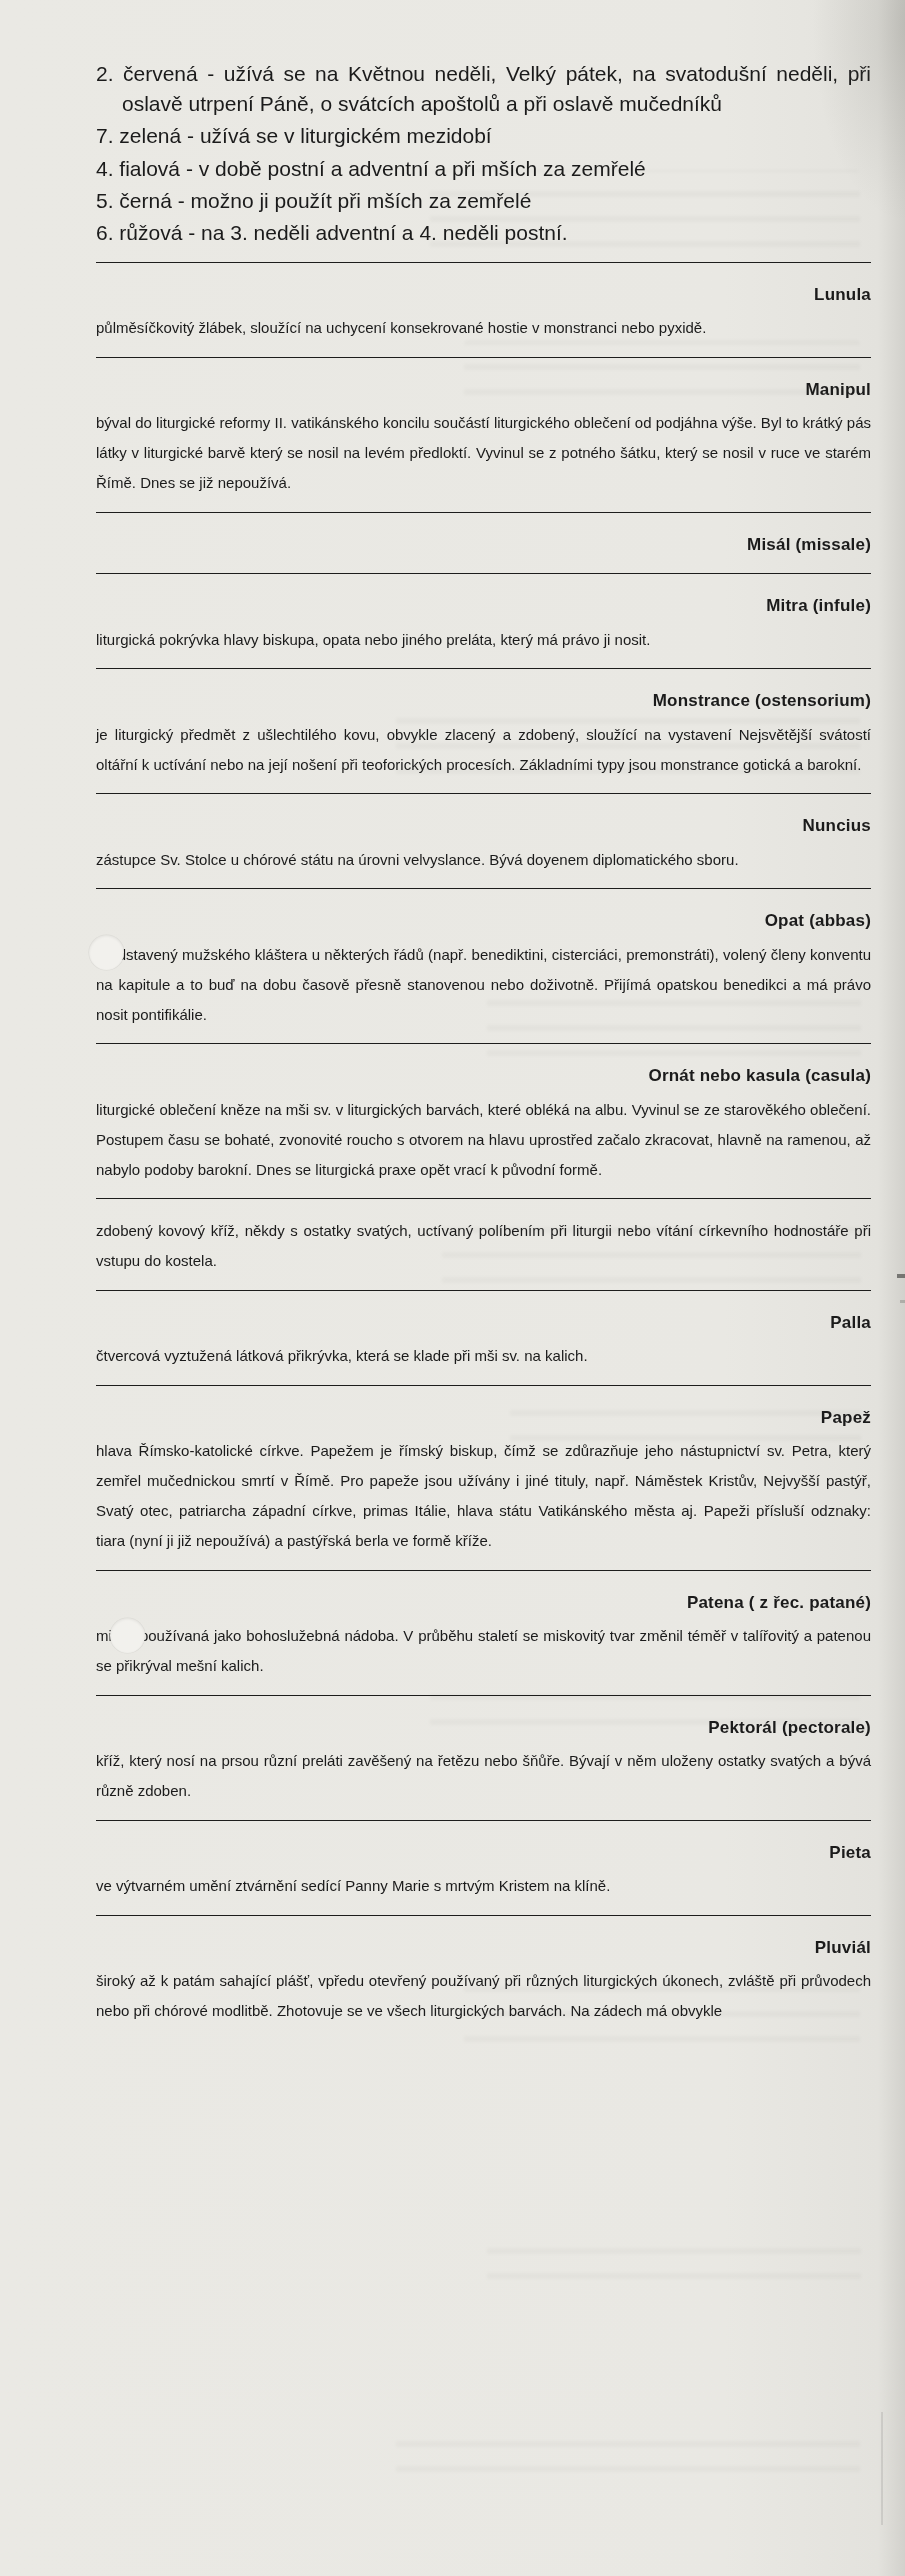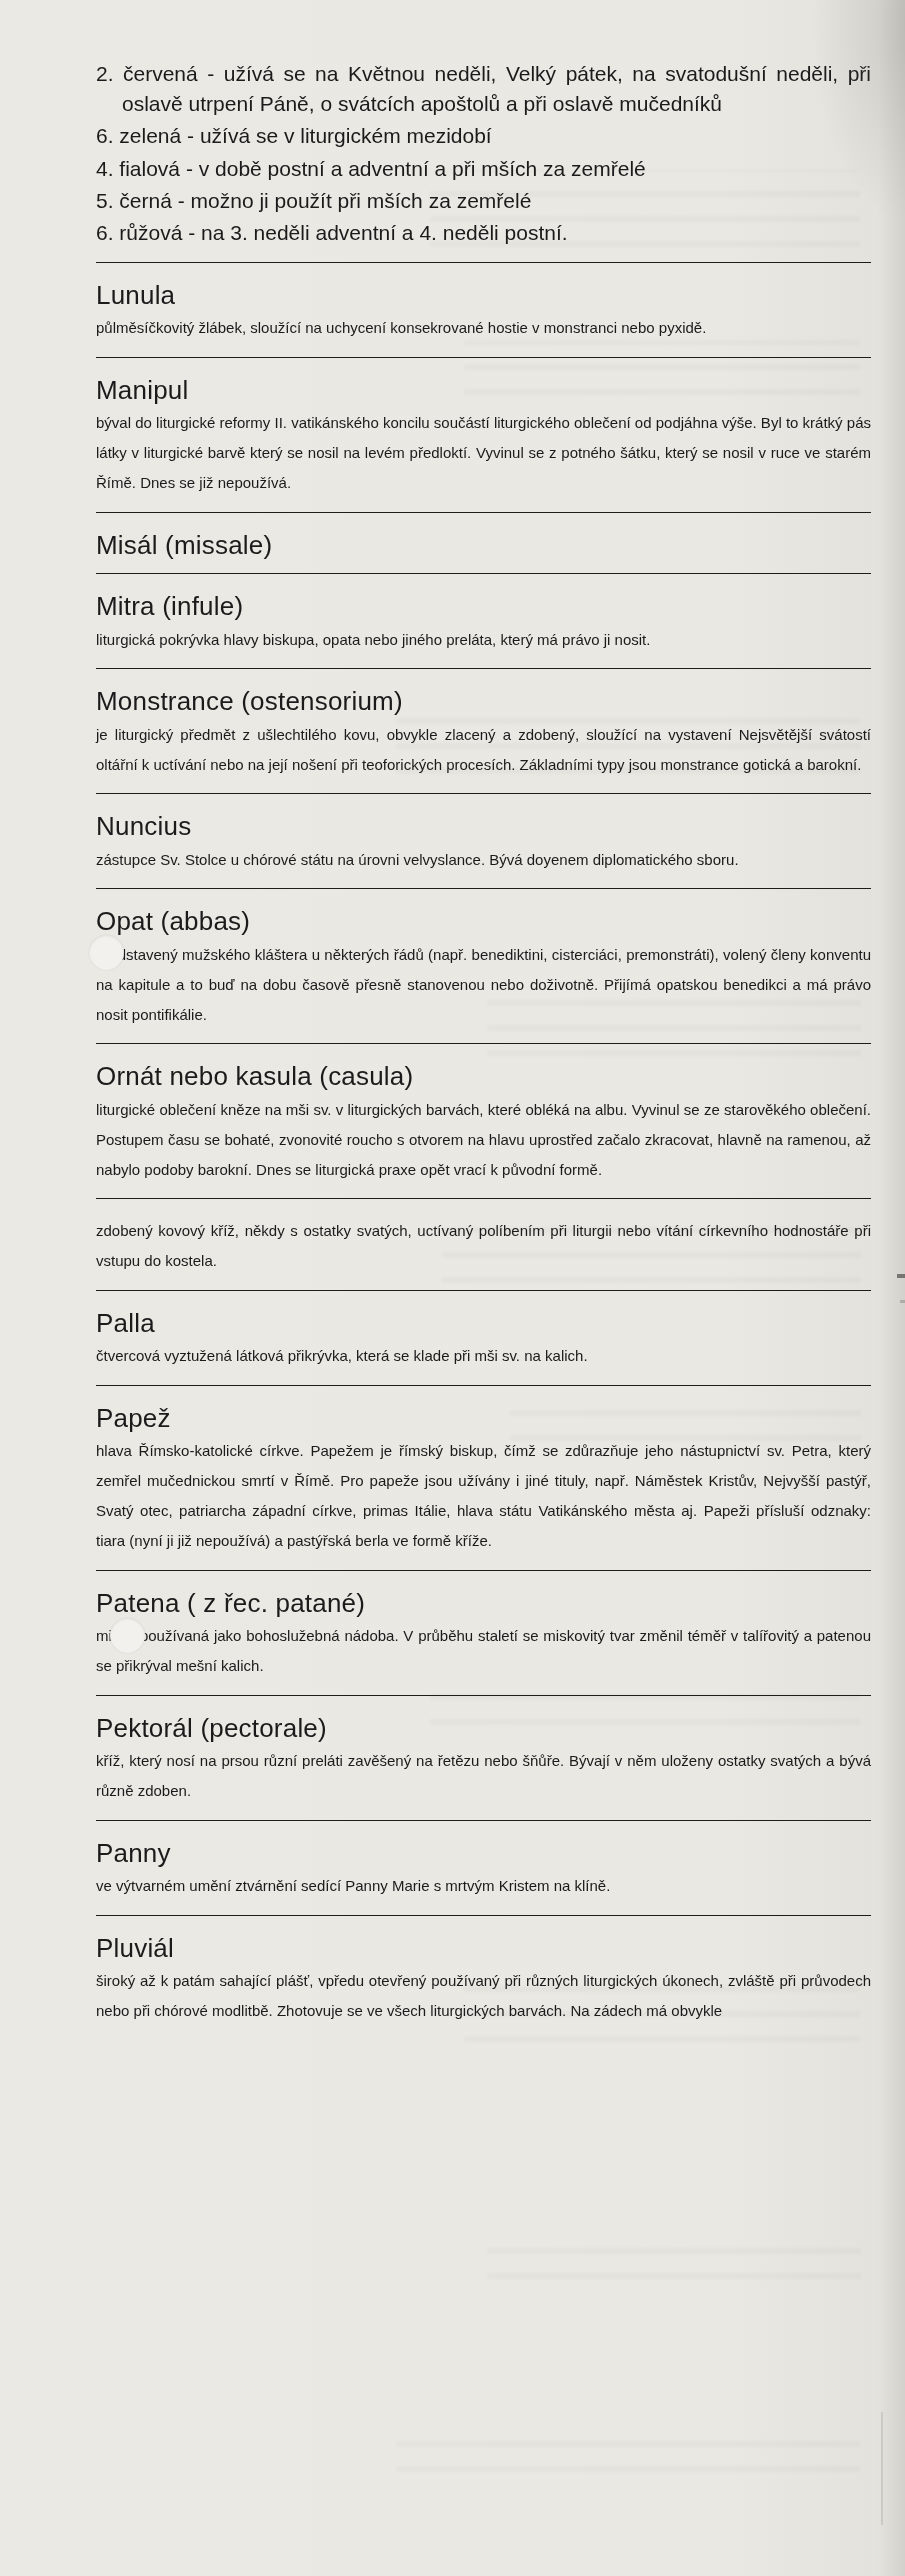--- a/index.html
+++ b/index.html
@@ -39,24 +39,25 @@
   }
 
   
   section.entry {
     margin-top: 13.6px;
     border-top: 1.7px solid #1d1d1c;
     padding-top: 17px;
   }
   section.entry h2 {
     margin: 0 0 3.4px 0;
-    font-size: 26px;
+    font-size: 17px;
     line-height: 30px;
-    font-weight: normal;
+    font-weight: bold;
     letter-spacing: 0.2px;
+    text-align: right;
   }
   section.entry p {
     margin: 0;
     font-size: 15px;
     line-height: 30px;
     text-align: justify;
   }
 
   
   .bleed-layer {
@@ -118,21 +119,21 @@
   <div class="smudge" style="left:430px; top:1676px; width:430px; height:68px;"></div>
   <div class="smudge" style="left:464px; top:1982px; width:396px; height:79px;"></div>
   <div class="smudge" style="left:487px; top:2236px; width:374px; height:62px;"></div>
   <div class="smudge" style="left:396px; top:2429px; width:464px; height:62px;"></div>
 </div>
 
 <div class="page">
 
   <ul class="color-list">
       <li>2. červená - užívá se na Květnou neděli, Velký pátek, na svatodušní neděli, při oslavě utrpení Páně, o svátcích apoštolů a při oslavě mučedníků</li>
-      <li>6. zelená - užívá se v liturgickém mezidobí</li>
+      <li>7. zelená - užívá se v liturgickém mezidobí</li>
       <li>4. fialová - v době postní a adventní a při mších za zemřelé</li>
       <li>5. černá - možno ji použít při mších za zemřelé</li>
       <li>6. růžová - na 3. neděli adventní a 4. neděli postní.</li>
     </ul>
 
   <div>
       <section class="entry">
     <h2>Lunula</h2>
     <p>půlměsíčkovitý žlábek, sloužící na uchycení konsekrované hostie v monstranci nebo pyxidě.</p>
   </section>
@@ -176,21 +177,21 @@
   </section>
       <section class="entry">
     <h2>Patena ( z řec. patané)</h2>
     <p>miska používaná jako bohoslužebná nádoba. V průběhu staletí se miskovitý tvar změnil téměř v talířovitý a patenou se přikrýval mešní kalich.</p>
   </section>
       <section class="entry">
     <h2>Pektorál (pectorale)</h2>
     <p>kříž, který nosí na prsou různí preláti zavěšený na řetězu nebo šňůře. Bývají v něm uloženy ostatky svatých a bývá různě zdoben.</p>
   </section>
       <section class="entry">
-    <h2>Panny</h2>
+    <h2>Pieta</h2>
     <p>ve výtvarném umění ztvárnění sedící Panny Marie s mrtvým Kristem na klíně.</p>
   </section>
       <section class="entry">
     <h2>Pluviál</h2>
     <p>široký až k patám sahající plášť, vpředu otevřený používaný při různých liturgických úkonech, zvláště při průvodech nebo při chórové modlitbě. Zhotovuje se ve všech liturgických barvách. Na zádech má obvykle</p>
   </section>
     </div>
 
 </div>
 

